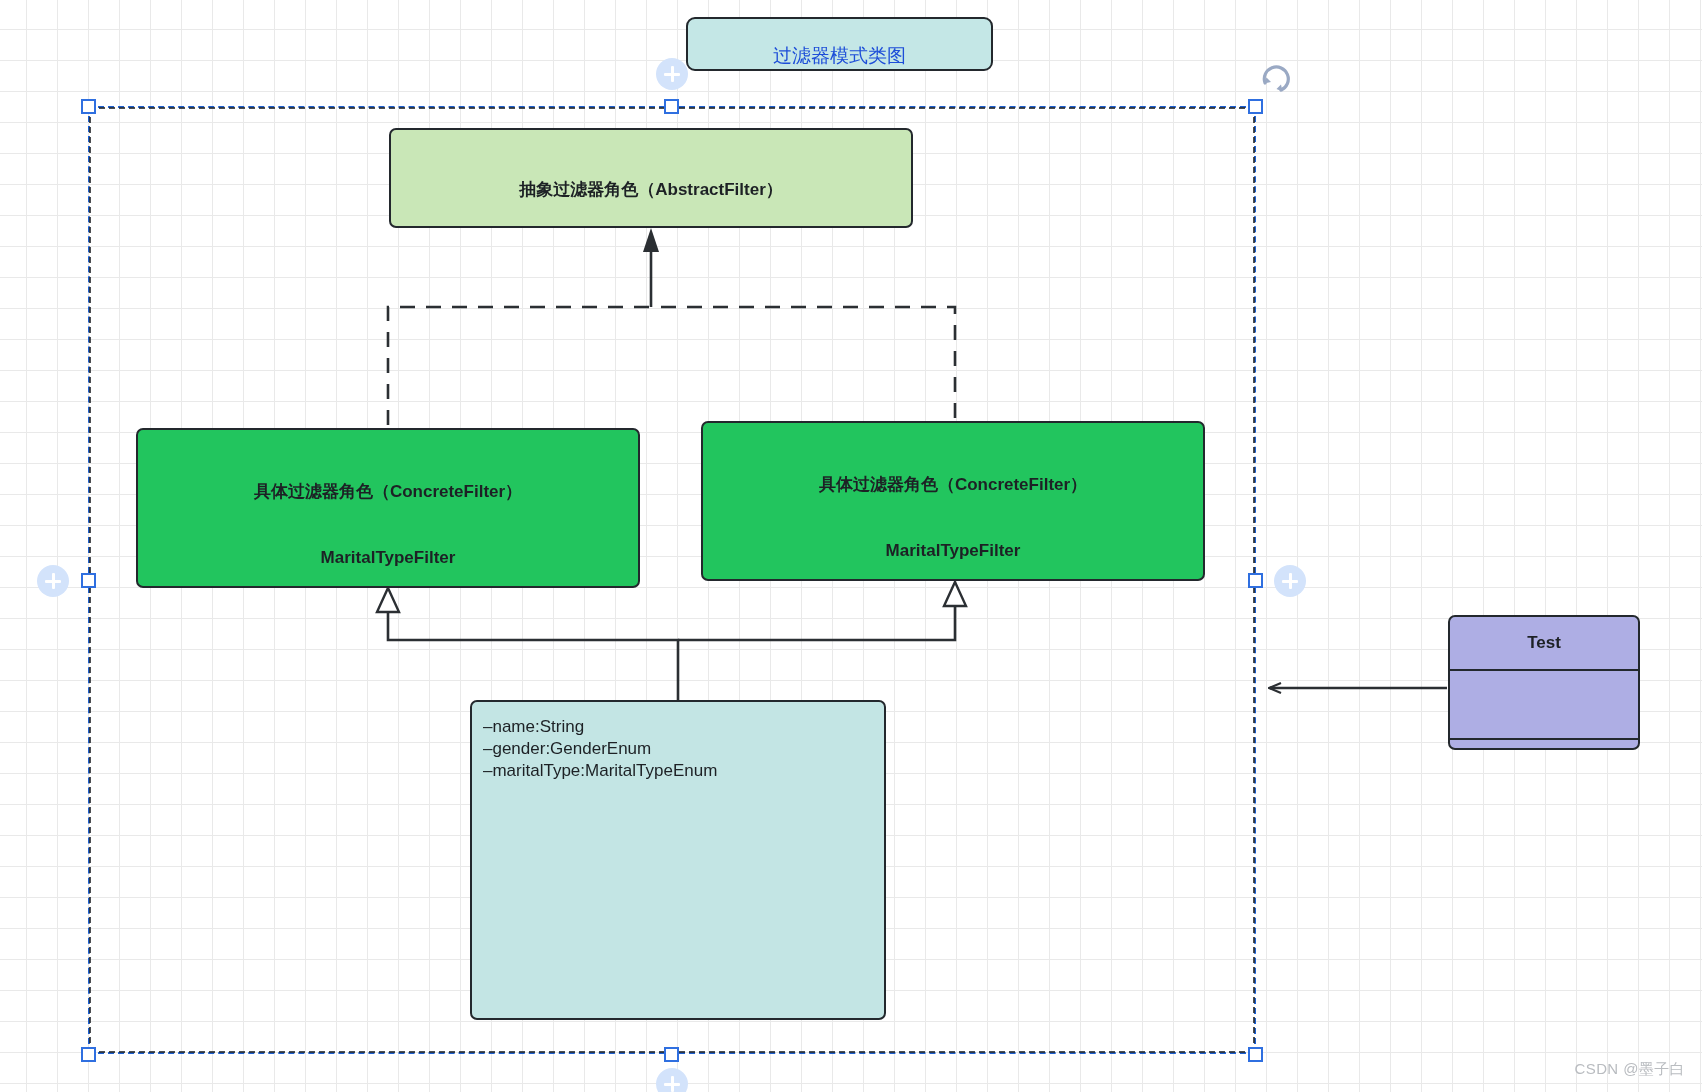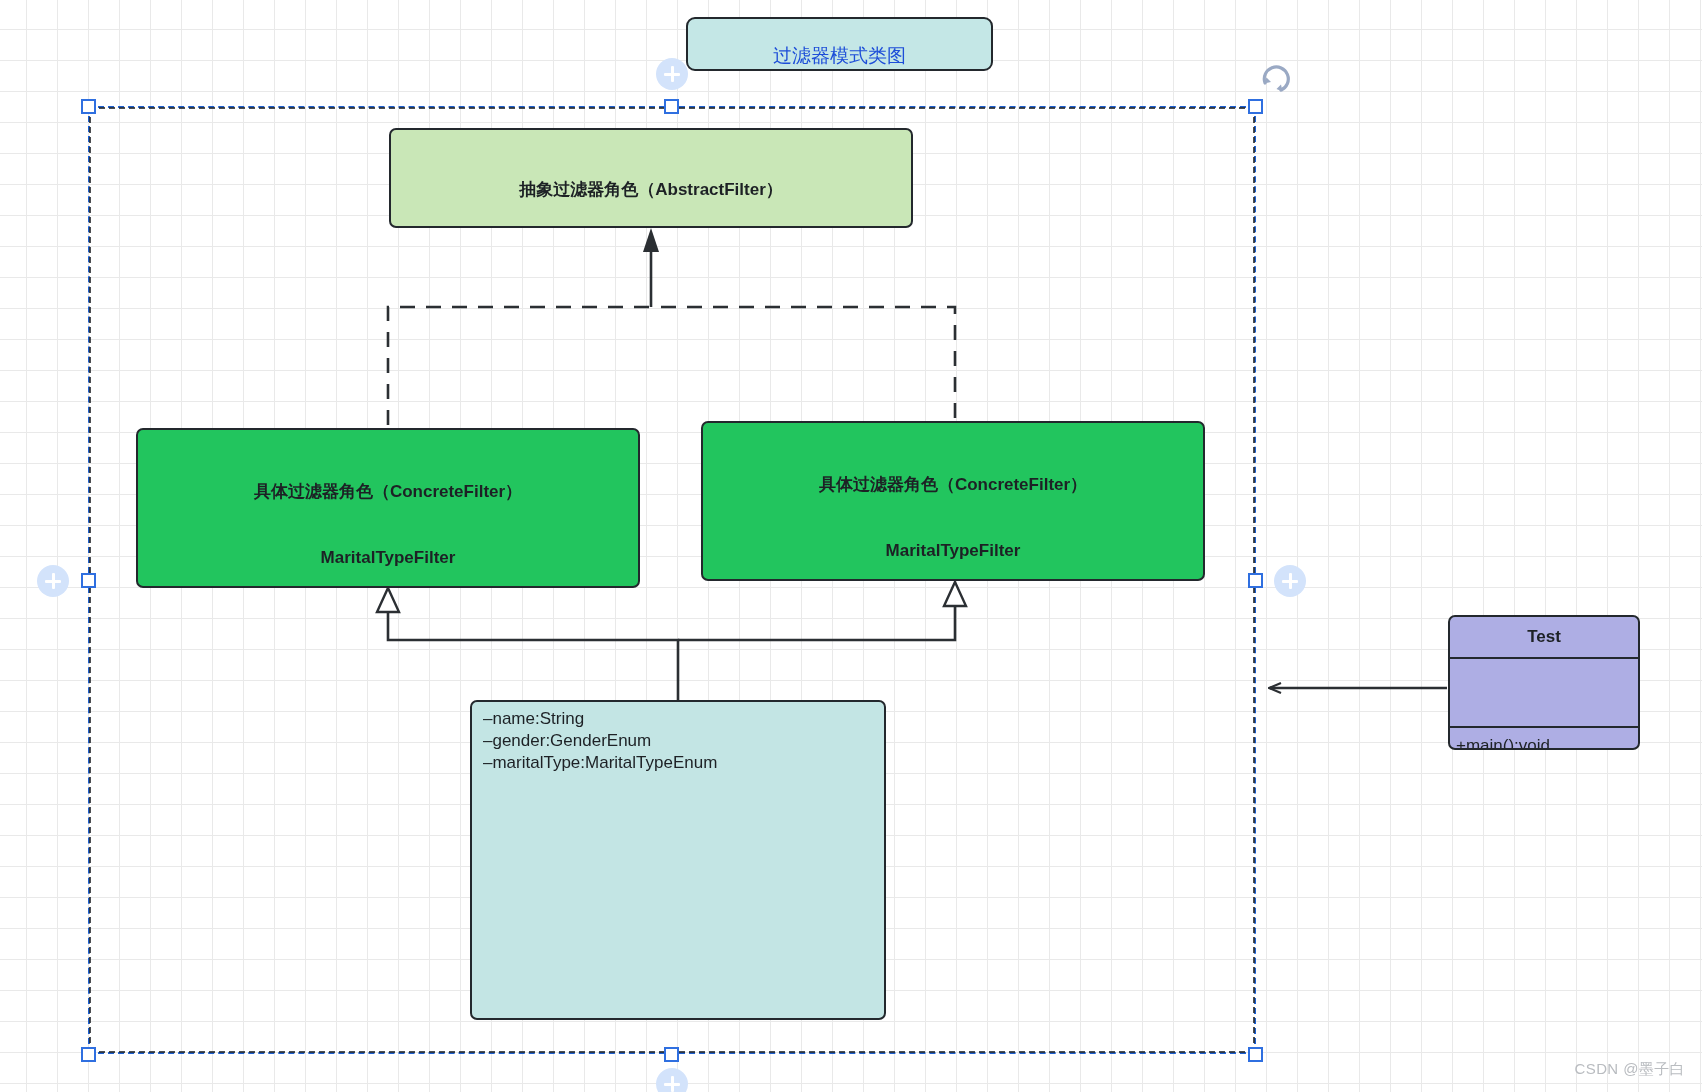--- a/index.html
+++ b/index.html
@@ -178,27 +178,27 @@
 
 <div class="uml fill-peach" style="left:701px;top:421px;width:504px;height:160px;">
   <div class="row center bold" style="font-size:17px;padding-top:7px;padding-bottom:7px;">
     <div>具体过滤器角色（ConcreteFilter）</div>
     <div>MaritalTypeFilter</div>
   </div>
 
 </div>
 
 <div class="uml fill-cyan" style="left:470px;top:700px;width:416px;height:320px;">
-  <div class="row left" style="font-size:17px;padding:6px 11px;">–name:String
+  <div class="row left" style="font-size:17px;padding:14px 11px;">–name:String
 –gender:GenderEnum
 –maritalType:MaritalTypeEnum</div>
 </div>
 
 <div class="uml fill-purple" style="left:1448px;top:615px;width:192px;height:135px;">
-  <div class="row center bold" style="font-size:17px;padding:9px;">Test</div>
+  <div class="row center bold" style="font-size:17px;padding:15px;">Test</div>
   <div class="row left" style="height:40px;"></div>
   <div class="row left" style="font-size:17px;padding:7px 6px;margin-top:29px;">+main():void</div>
 </div>
 
 <div id="sel-frame"></div>
 
 <div class="handle" style="left:81px;top:99px;"></div>
 <div class="handle" style="left:664px;top:99px;"></div>
 <div class="handle" style="left:1248px;top:99px;"></div>
 <div class="handle" style="left:81px;top:573px;"></div>

